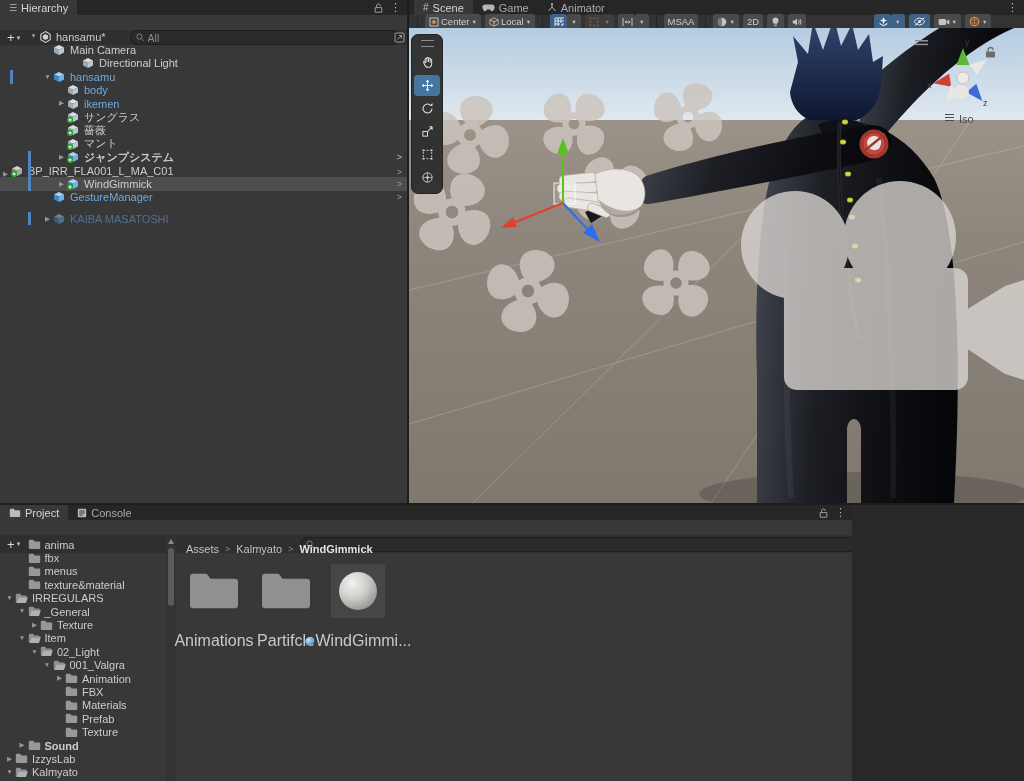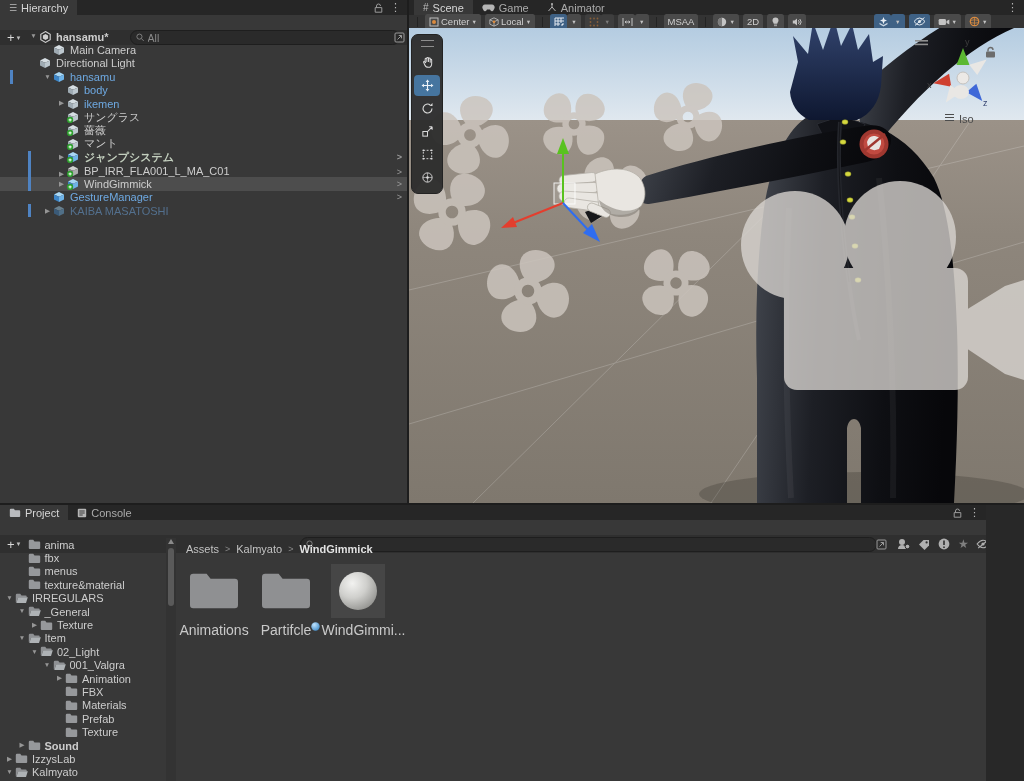--- a/index.html
+++ b/index.html
@@ -48,21 +48,21 @@
   .crumb{position:absolute;left:178px;top:33px;right:0;height:21px;display:flex;align-items:center;gap:6px;
          font-size:11px;color:#c3c3c3;padding-left:8px}
   .crumb b{color:#e3e3e3}
   .crumb .sep{color:#8a8a8a;font-size:9px}
   .grid{position:absolute;left:183px;top:58px;display:flex;gap:10px;align-items:flex-start}
   .gitem{width:62px;display:flex;flex-direction:column;align-items:center}
   .gicon{height:56px;display:flex;align-items:center;justify-content:center}
   .tile{width:54px;height:54px;background:#464646;display:flex;align-items:center;justify-content:center}
   .sphere{width:38px;height:38px;border-radius:50%;
           background:radial-gradient(circle at 35% 30%,#f2f2f0 0%,#cfcfcc 40%,#9a9a97 75%,#77766f 100%)}
-  .glabel{font-size:14px;color:#c9c9c9;margin-top:3px;display:flex;align-items:flex-start;gap:2px;white-space:nowrap}
+  .glabel{font-size:16px;color:#c9c9c9;margin-top:13px;display:flex;align-items:center;gap:2px;white-space:nowrap}
   .scrollcol{position:absolute;left:166px;top:33px;bottom:0;width:10px;background:#333333}
   .scrollcol .thumb{position:absolute;left:2px;top:10px;width:6px;height:58px;border-radius:3px;background:#5a5a5a}
   .scrollcol .up{position:absolute;left:1.5px;top:1px;width:0;height:0;border-left:3.5px solid transparent;
         border-right:3.5px solid transparent;border-bottom:5px solid #8a8a8a}
   .divider-h{position:absolute;left:0;right:0;height:2px;background:#1d1d1d}
   .divider-v{position:absolute;top:0;bottom:0;width:2px;background:#1d1d1d}
   .iconbtn{display:flex;align-items:center;justify-content:center}
   svg{display:block}
 </style>
 </head>
@@ -105,34 +105,34 @@
   </div>
   <div class="tree" id="hierarchy-tree" style="top:30px">
       <div class="trow" style="padding-left: 28px;">
         <span class="arr">▼</span>
         <span class="ticon">
           <svg width="13" height="12" viewBox="0 0 12 12">
             <path d="M6 .6l4.7 2.7v5.4L6 11.4 1.3 8.7V3.3z" fill="none" stroke="#d0d0d0" stroke-width="1.1"></path>
             <path d="M6 3l2.6 1.5v3L6 9 3.4 7.5v-3z" fill="#d0d0d0"></path>
           </svg>
         </span>
-        <span class="tlabel t-white" style="font-weight: 700;">hansamu*</span>
+        <span class="tlabel t-white" style="font-weight: 400;">hansamu*</span>
       </div>
       <div class="trow" style="padding-left: 42px;">
         <span class="arr"></span>
         <span class="ticon">
           <svg width="12" height="12" viewBox="0 0 12 12">
             <path d="M6 1l5 2.4-5 2.4L1 3.4z" fill="#d6dee3"></path>
             <path d="M1 3.4l5 2.4V11L1 8.6z" fill="#9fabb3"></path>
             <path d="M11 3.4L6 5.8V11l5-2.4z" fill="#bcc7ce"></path>
           </svg>
         </span>
         <span class="tlabel t-white">Main Camera</span>
       </div>
-      <div class="trow" style="padding-left: 28px;">
+      <div class="trow" style="padding-left: 48px; margin-left: 23px;">
         <span class="arr"></span>
         <span class="ticon">
           <svg width="12" height="12" viewBox="0 0 12 12">
             <path d="M6 1l5 2.4-5 2.4L1 3.4z" fill="#d6dee3"></path>
             <path d="M1 3.4l5 2.4V11L1 8.6z" fill="#9fabb3"></path>
             <path d="M11 3.4L6 5.8V11l5-2.4z" fill="#bcc7ce"></path>
           </svg>
         </span>
         <span class="tlabel t-white">Directional Light</span>
       </div>
@@ -217,21 +217,21 @@
             <path d="M6 1l5 2.4-5 2.4L1 3.4z" fill="#a8d7f4"></path>
             <path d="M1 3.4l5 2.4V11L1 8.6z" fill="#3d85c6"></path>
             <path d="M11 3.4L6 5.8V11l5-2.4z" fill="#6fb3e8"></path>
             <circle cx="3.1" cy="8.9" r="3.1" fill="#2f9e2f"></circle>
             <path d="M3.1 7.4v3M1.6 8.9h3" stroke="#e6ffe6" stroke-width="1.1"></path>
           </svg>
         </span>
         <span class="tlabel t-green">ジャンプシステム</span>
         <span class="chev">&gt;</span>
       </div>
-      <div class="trow" style="padding-left: 56px; align-items: flex-end;">
+      <div class="trow" style=" align-items: flex-end;">
         <span class="obar" style="left: 28px;"></span>
         <span class="arr">▶</span>
         <span class="ticon">
           <svg width="12" height="12" viewBox="0 0 12 12">
             <path d="M6 1l5 2.4-5 2.4L1 3.4z" fill="#d0d0d0"></path>
             <path d="M1 3.4l5 2.4V11L1 8.6z" fill="#8a8a8a"></path>
             <path d="M11 3.4L6 5.8V11l5-2.4z" fill="#ababab"></path>
             <circle cx="3.1" cy="8.9" r="3.1" fill="#2f9e2f"></circle>
             <path d="M3.1 7.4v3M1.6 8.9h3" stroke="#e6ffe6" stroke-width="1.1"></path>
           </svg>
@@ -259,21 +259,21 @@
         <span class="ticon">
           <svg width="12" height="12" viewBox="0 0 12 12">
             <path d="M6 1l5 2.4-5 2.4L1 3.4z" fill="#a8d7f4"></path>
             <path d="M1 3.4l5 2.4V11L1 8.6z" fill="#3d85c6"></path>
             <path d="M11 3.4L6 5.8V11l5-2.4z" fill="#6fb3e8"></path>
           </svg>
         </span>
         <span class="tlabel t-blue">GestureManager</span>
         <span class="chev">&gt;</span>
       </div>
-      <div class="trow" style="padding-left: 42px;">
+      <div class="trow" style="padding-left: 42px; margin-top: 8px;">
         <span class="obar" style="left: 28px;"></span>
         <span class="arr">▶</span>
         <span class="ticon">
           <g style="opacity:.45">
             <svg width="12" height="12" viewBox="0 0 12 12">
               <path d="M6 1l5 2.4-5 2.4L1 3.4z" fill="#a8d7f4"></path>
               <path d="M1 3.4l5 2.4V11L1 8.6z" fill="#3d85c6"></path>
               <path d="M11 3.4L6 5.8V11l5-2.4z" fill="#6fb3e8"></path>
             </svg>
           </g>
@@ -599,21 +599,21 @@
           <circle cx="7" cy="7" r="5" fill="none" stroke="#d9d9d9"></circle>
           <circle cx="7" cy="7" r="1.4" fill="#d9d9d9"></circle>
           <path d="M7 2v10M2 7h10" stroke="#d9d9d9" opacity=".65"></path>
         </svg>
     </div>
   </div>
 </div>
 
 <div class="divider-h" style="top:503px"></div>
 
-<div class="panel" style="left:0;top:505px;width:986px;height:276px;background:#383838">
+<div class="panel" style="left:0;top:505px;width:852px;height:276px;background:#383838">
   <div class="tabbar">
     <div class="tab active">
       <svg width="12" height="10" viewBox="0 0 13 11">
           <path d="M.8 2q0-1.2 1.2-1.2h3.2L6.5 2.4h4.7q1 0 1 1.1v5.4q0 1.1-1 1.1H1.8q-1 0-1-1.1z" fill="#b9bbbe"></path>
         </svg>
       <span>Project</span>
     </div>
     <div class="tab">
       <svg width="10" height="10" viewBox="0 0 10 10">
           <rect x=".8" y=".8" width="8.4" height="8.4" rx="1" fill="#b5b5b5"></rect>

